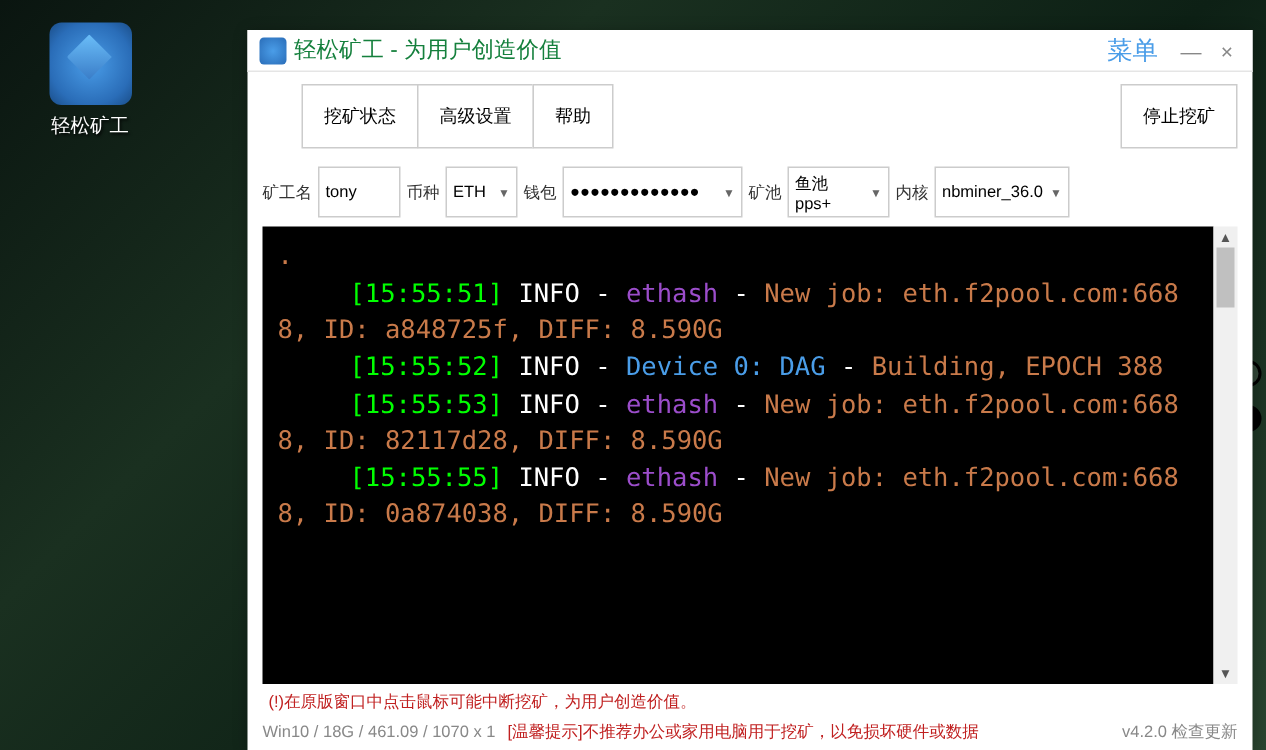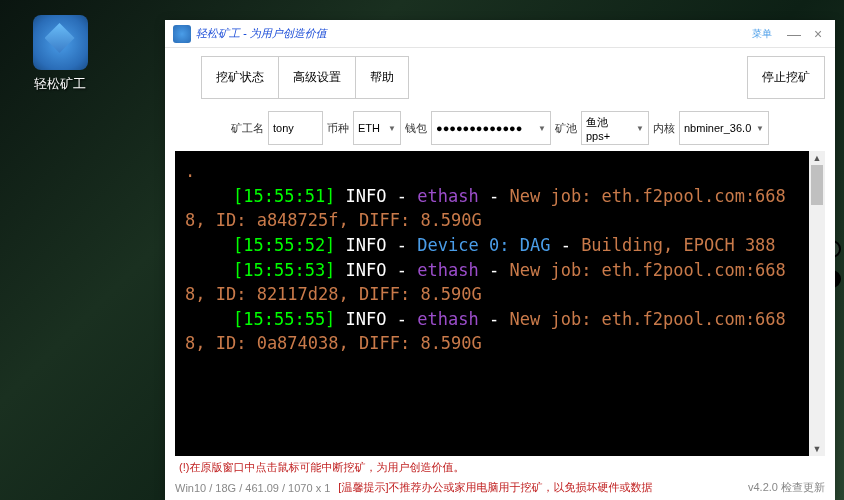--- a/index.html
+++ b/index.html
@@ -9,32 +9,32 @@
 
 .desktop-icon { position: absolute; top: 15px; left: 15px; width: 90px; text-align: center; cursor: pointer; }
 .desktop-icon .icon-img { width: 55px; height: 55px; margin: 0 auto; background: radial-gradient(circle, #4a9de8 0%, #2a6db8 70%, #1a4d88 100%); border-radius: 8px; position: relative; }
 .desktop-icon .icon-img::after { content: ''; position: absolute; top: 8px; left: 12px; width: 30px; height: 30px; background: linear-gradient(180deg, #6abdf8 0%, #3a7dc8 100%); clip-path: polygon(50% 0%, 100% 50%, 50% 100%, 0% 50%); }
 .desktop-icon .label { color: #fff; font-size: 13px; margin-top: 5px; text-shadow: 1px 1px 2px #000; }
 
 .window { position: absolute; top: 20px; left: 165px; width: 670px; height: 480px; background: #fff; box-shadow: 0 2px 10px rgba(0,0,0,.3); display: flex; flex-direction: column; }
 
 .titlebar { height: 28px; display: flex; align-items: center; padding: 0 5px 0 8px; background: #fff; border-bottom: 1px solid #e5e5e5; }
 .titlebar .app-icon { width: 18px; height: 18px; background: radial-gradient(circle, #4a9de8, #2a6db8); border-radius: 3px; margin-right: 5px; }
-.titlebar .title { color: #1d4ed8; font-size: 11px; flex: 1; font-style: italic; }
-.titlebar .menu-btn { color: #4a9de8; font-size: 10px; margin-right: 10px; cursor: pointer; }
+.titlebar .title { color: #15803d; font-size: 15px; flex: 1; }
+.titlebar .menu-btn { color: #4a9de8; font-size: 17px; margin-right: 10px; cursor: pointer; }
 .titlebar .win-btn { width: 24px; height: 20px; text-align: center; color: #888; font-size: 14px; cursor: pointer; line-height: 20px; }
 
 .tabs-row { display: flex; padding: 8px 10px; gap: 0; align-items: stretch; margin-left: 26px; }
 .tab { border: 1px solid #ccc; padding: 12px 14px; font-size: 12px; cursor: pointer; background: #fff; }
 .tab.active { border: 1px solid #ccc; }
 .tab + .tab { margin-left: -1px; }
 .tabs-spacer { flex: 1; }
 .stop-btn { border: 1px solid #ccc; padding: 12px 14px; font-size: 12px; cursor: pointer; }
 
-.config-row { display: flex; align-items: center; padding: 4px 10px 6px; gap: 4px; font-size: 11px; justify-content: center; }
+.config-row { display: flex; align-items: center; padding: 4px 10px 6px; gap: 4px; font-size: 11px; }
 .config-row .lbl { color: #333; }
 .config-row input, .config-row .select { border: 1px solid #ccc; height: 23px; font-size: 11px; padding: 16px 4px; }
 .config-row .select { display: flex; align-items: center; justify-content: space-between; cursor: pointer; }
 .config-row .caret { font-size: 8px; color: #666; margin-left: 4px; }
 .w-miner { width: 55px; }
 .w-coin { width: 48px; }
 .w-wallet { width: 120px; }
 .w-pool { width: 68px; }
 .w-kernel { width: 90px; }
 

